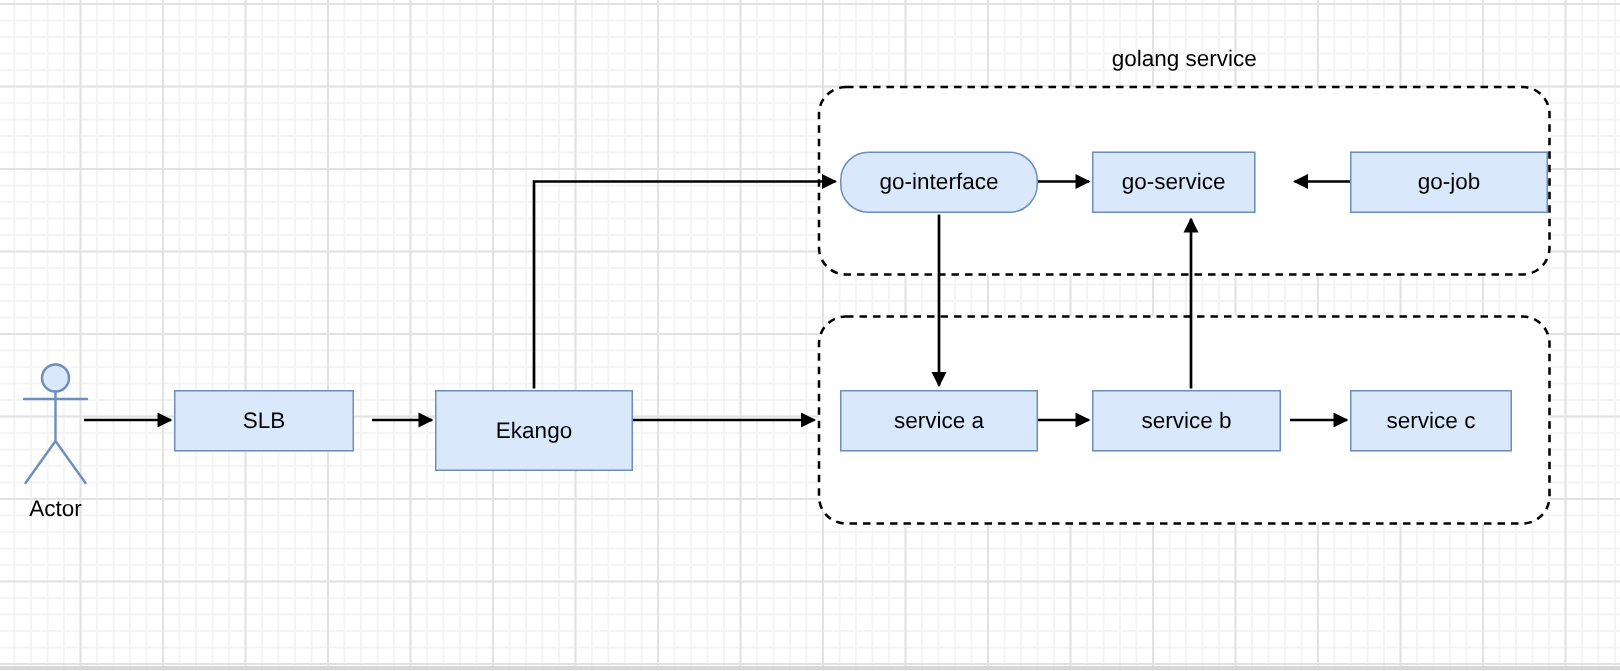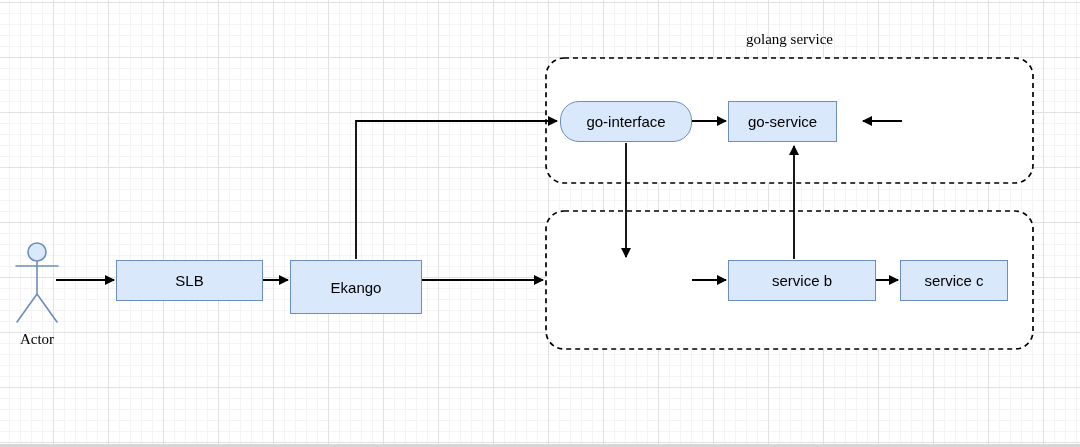--- a/index.html
+++ b/index.html
@@ -39,21 +39,20 @@
     font-size: 15px;
     color: #000000;
     white-space: nowrap;
   }
   .free-label {
     position: absolute;
     font-size: 15px;
     color: #000000;
     text-align: center;
     white-space: nowrap;
-    font-family: Liberation Serif, serif;
   }
   .bottom-edge {
     position: absolute;
     left: 0; bottom: 0;
     width: 100%;
     height: 3px;
     background: #d7d7d7;
   }
 </style>
 </head>
@@ -85,33 +84,39 @@
     <path d="M626 143 V257" fill="none" stroke="#000000" stroke-width="1.8" marker-end="url(#arrowhead)"></path>
     <path d="M794 259 V146" fill="none" stroke="#000000" stroke-width="1.8" marker-end="url(#arrowhead)"></path>
     <path d="M692 280 H726" fill="none" stroke="#000000" stroke-width="1.8" marker-end="url(#arrowhead)"></path>
     <path d="M860 280 H898" fill="none" stroke="#000000" stroke-width="1.8" marker-end="url(#arrowhead)"></path>
   </svg>
 
   <div class="free-label" style="left:546px; top:31px; width:487px;">golang service</div>
 
   <div class="free-label" style="left:2px; top:331px; width:70px;">Actor</div>
 
-  <div class="node" style="left:116px; top:260px; width:147px; height:41px;">
+  <div class="node" style="left:116px; top:260px; width:120px; height:41px;">
     <span>SLB</span>
   </div>
   <div class="node" style="left:290px; top:260px; width:132px; height:54px;">
     <span>Ekango</span>
   </div>
   <div class="node" style="left:560px; top:101px; width:132px; height:41px;border-radius:19px;">
     <span>go-interface</span>
   </div>
   <div class="node" style="left:728px; top:101px; width:109px; height:41px;">
     <span>go-service</span>
   </div>
-  <div class="node" style="left:728px; top:260px; width:148px; height:41px;">
+  <div class="node" style="left:900px; top:101px; width:132px; height:41px;">
+    <span>go-job</span>
+  </div>
+  <div class="node" style="left:560px; top:260px; width:132px; height:41px;">
+    <span>service a</span>
+  </div>
+  <div class="node" style="left:728px; top:260px; width:126px; height:41px;">
     <span>service b</span>
   </div>
   <div class="node" style="left:900px; top:260px; width:108px; height:41px;">
     <span>service c</span>
   </div>
 
   <div class="bottom-edge"></div>
 </div>
 
 </body></html>

